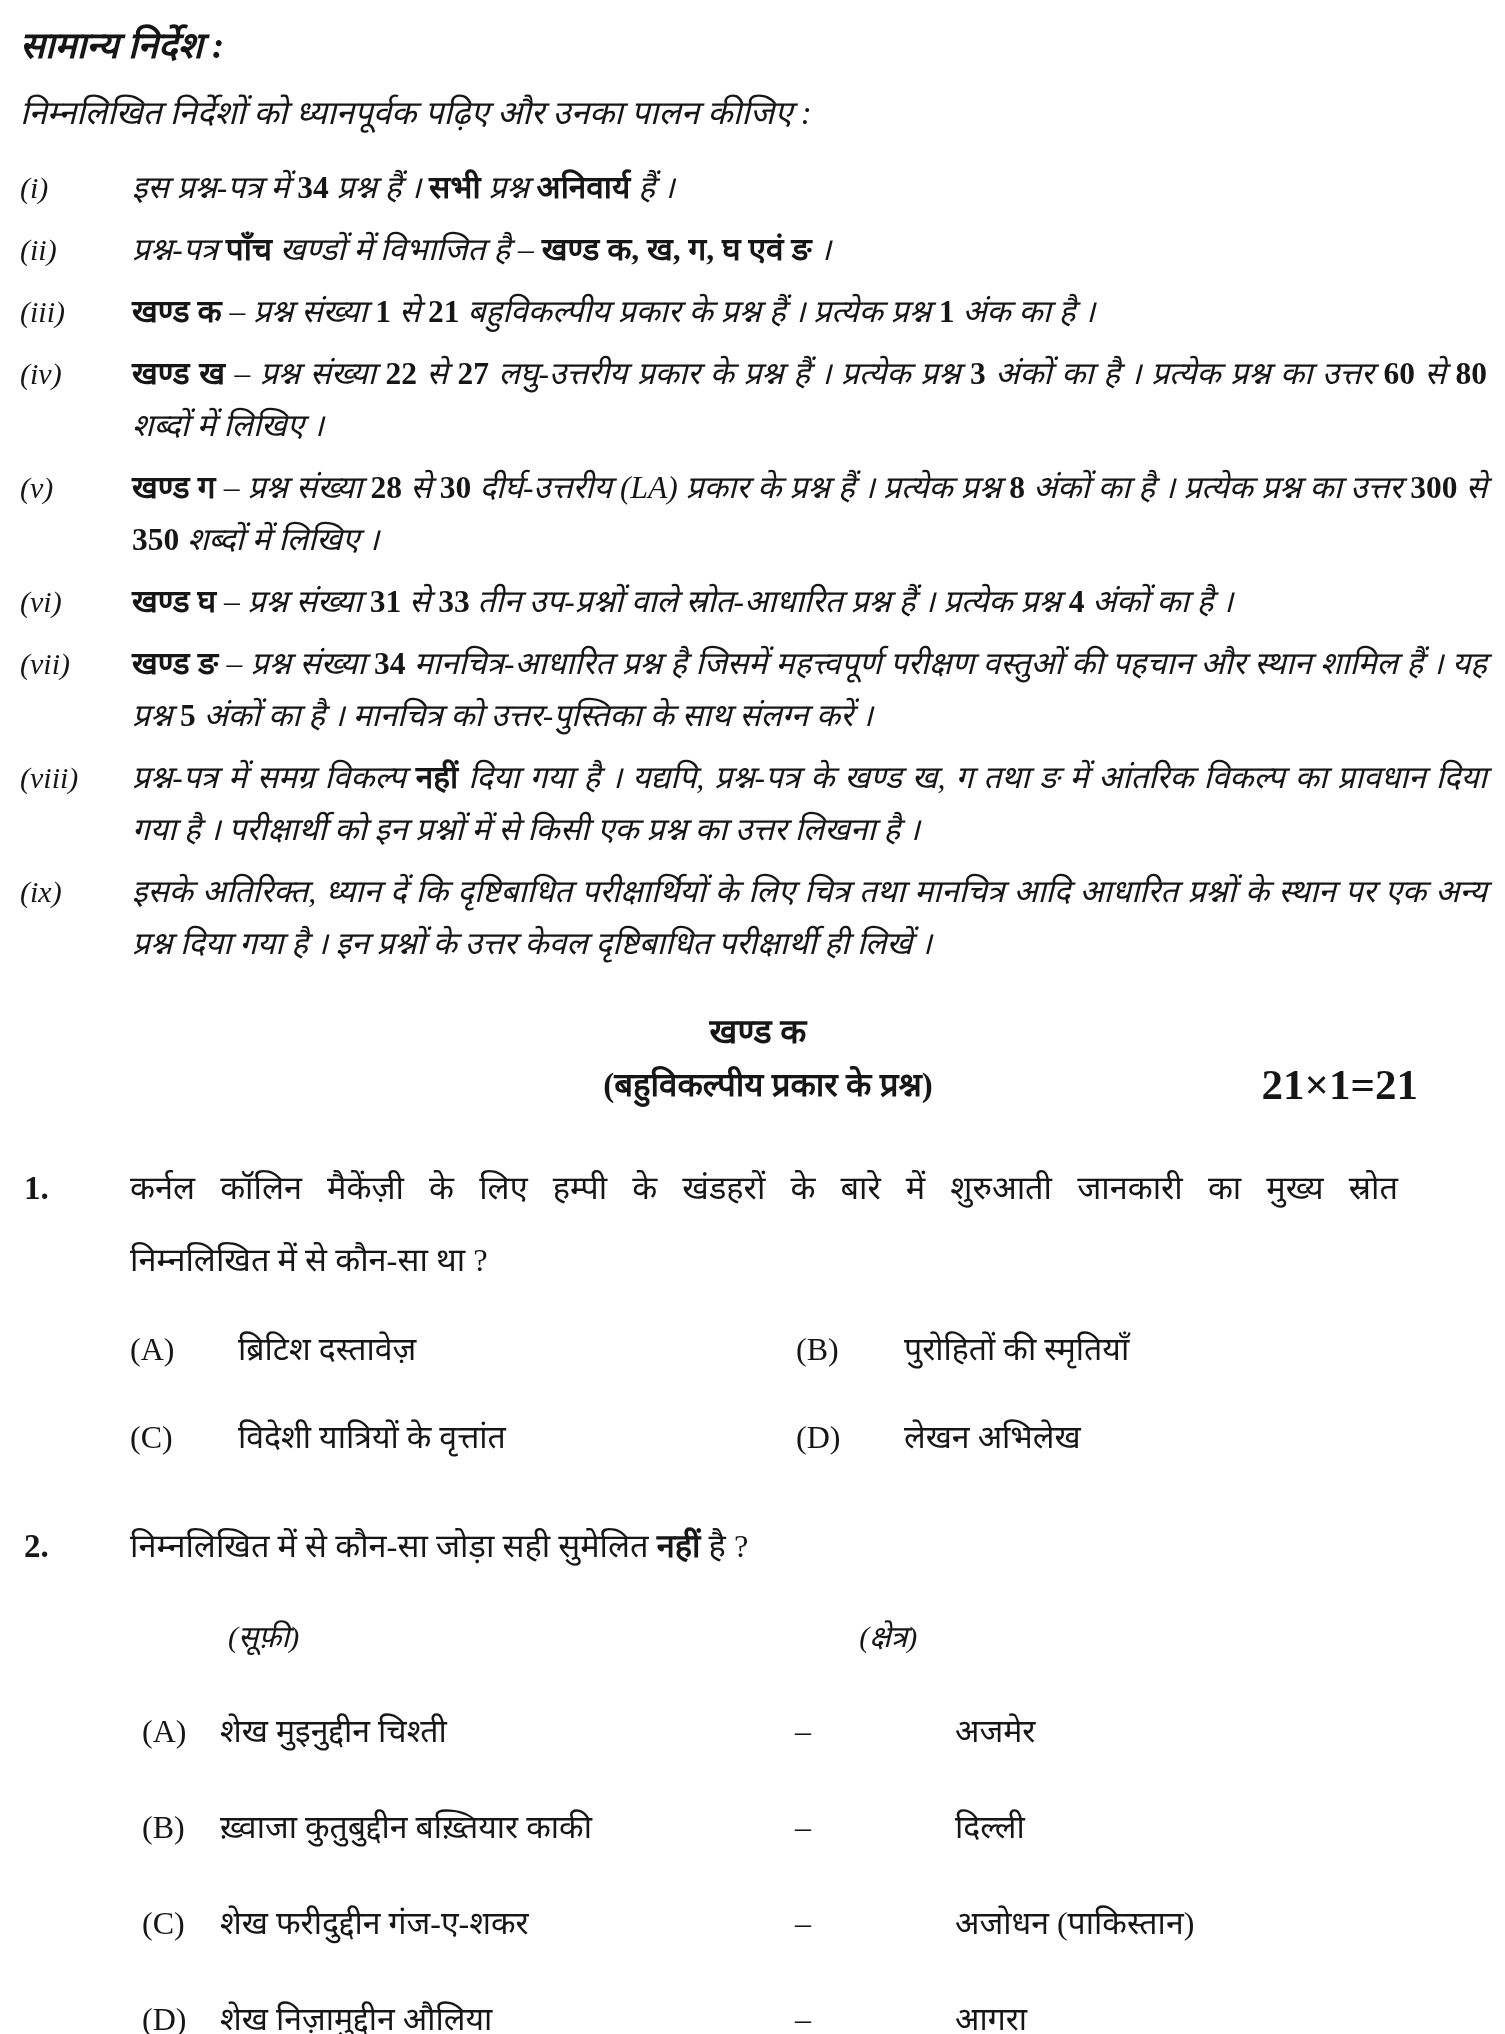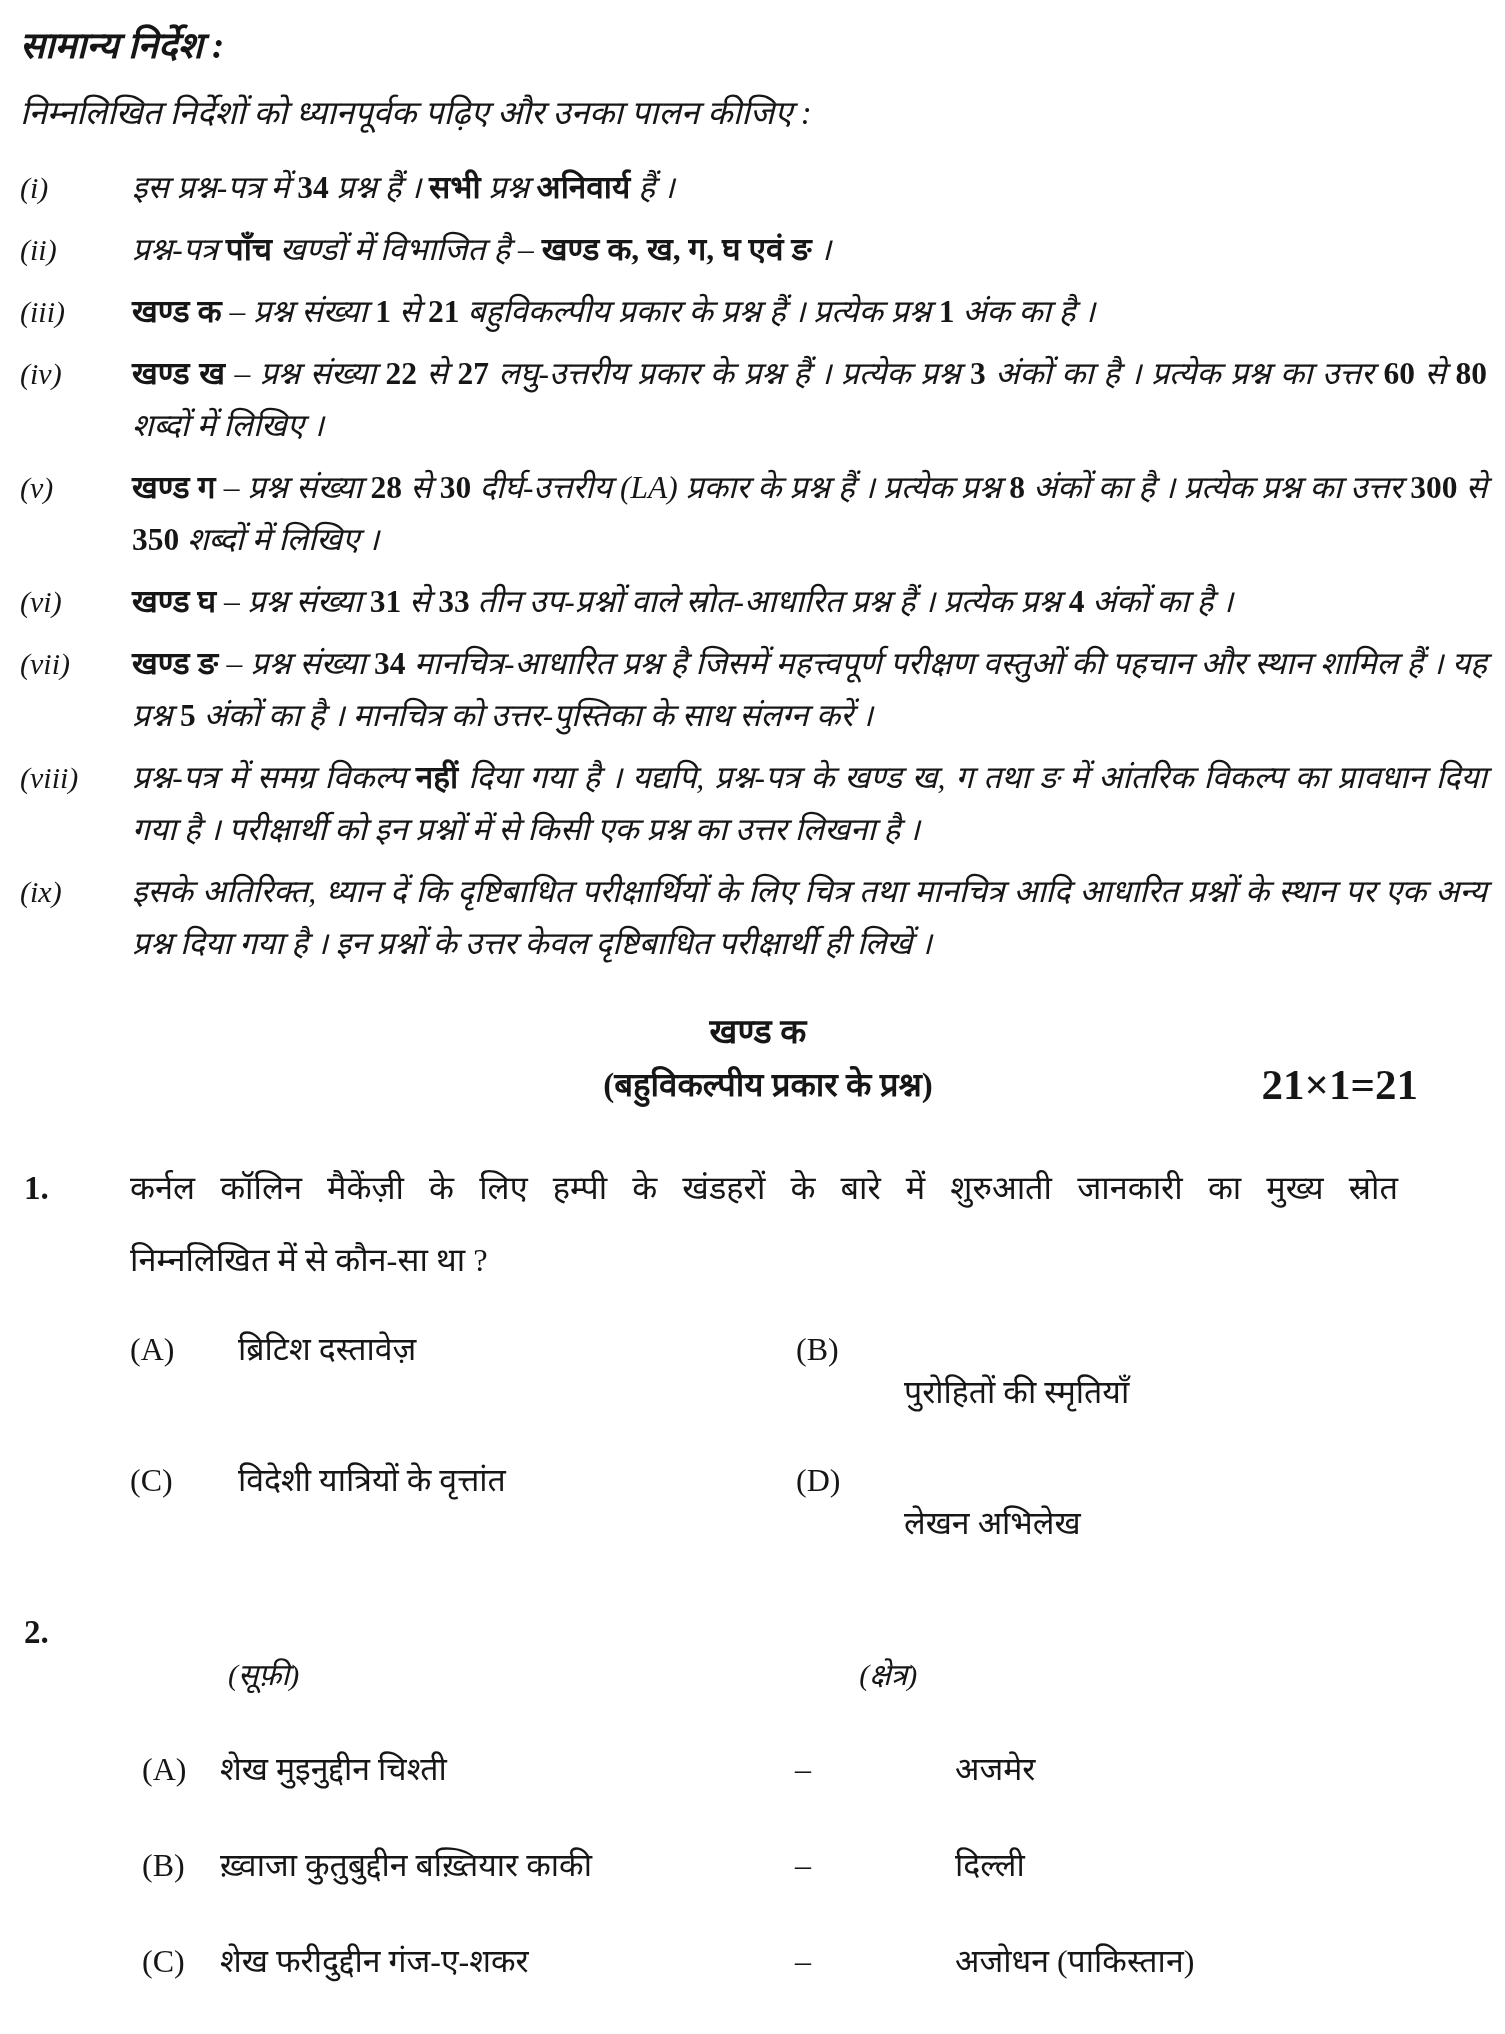--- a/index.html
+++ b/index.html
@@ -90,21 +90,21 @@
     width: 1268px;
     text-align: justify;
     text-align-last: justify;
   }
   .q1-line2 { margin-top: 24px; }
 
   
   .optrow { display: flex; margin-top: 42px; font-size: 32px; line-height: 46px; }
   .opt-label { flex: 0 0 108px; }
   .opt-text-1 { flex: 0 0 558px; }
-  .opt-text-2 { flex: 1; margin-top: 43px; }
+  .opt-text-2 { flex: 1; }
 
   
   .q2-headers {
     display: flex;
     font-style: italic;
     font-size: 30px;
     line-height: 42px;
     margin-top: 26px;
     align-items: flex-end;
   }
@@ -186,20 +186,21 @@
         <div class="opt-text-1">विदेशी यात्रियों के वृत्तांत</div>
         <div class="opt-label">(D)</div>
         <div class="opt-text-2">लेखन अभिलेख</div>
       </div>
     </div>
   </div>
 
   <div class="q q2">
     <div class="q-num">2.</div>
     <div class="q-body">
+      <div><span>निम्नलिखित में से कौन-सा जोड़ा सही सुमेलित </span><span class="b">नहीं</span><span> है ?</span></div>
 
       <div class="q2-headers">
         <div class="q2-h-left">(सूफ़ी)</div>
         <div class="q2-h-right">(क्षेत्र)</div>
       </div>
 
       <div class="pair">
         <div class="pair-label">(A)</div>
         <div class="pair-left">शेख मुइनुद्दीन चिश्ती</div>
         <div class="pair-dash">–</div>

